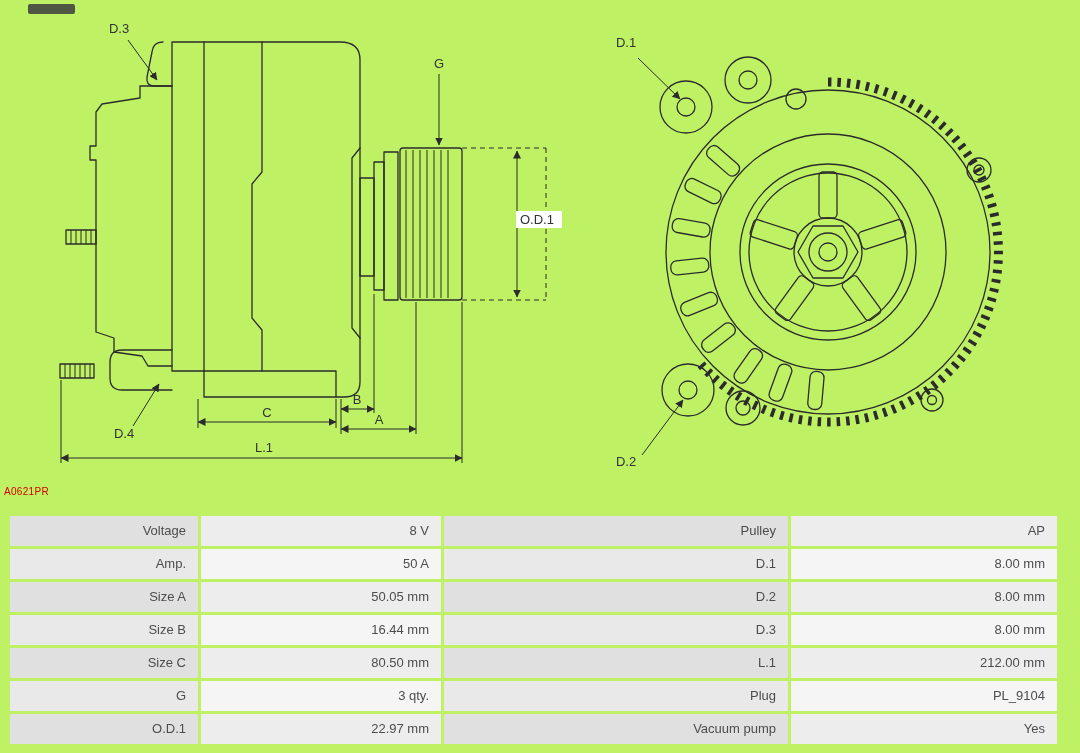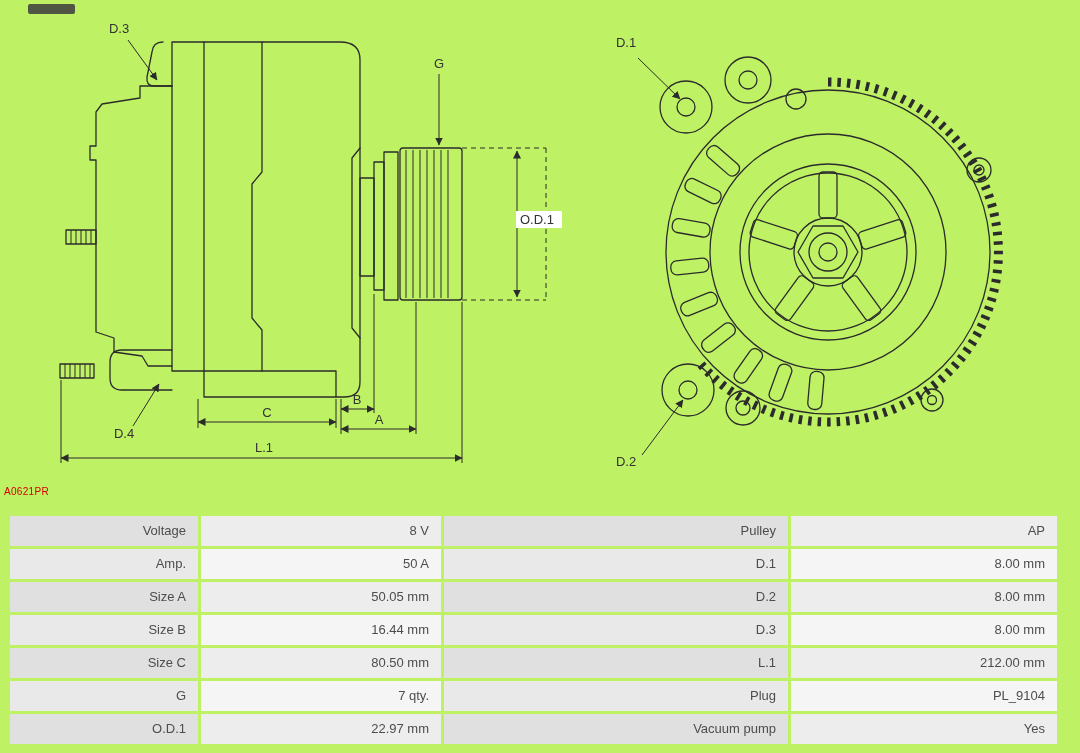--- a/index.html
+++ b/index.html
@@ -211,21 +211,21 @@
 
     <div class="row">
       <div class="cell label">Size C</div>
       <div class="cell value">80.50 mm</div>
       <div class="cell label">L.1</div>
       <div class="cell value">212.00 mm</div>
     </div>
 
     <div class="row">
       <div class="cell label">G</div>
-      <div class="cell value">7 qty.</div>
+      <div class="cell value">3 qty.</div>
       <div class="cell label">Plug</div>
       <div class="cell value">PL_9104</div>
     </div>
 
     <div class="row">
       <div class="cell label">O.D.1</div>
       <div class="cell value">22.97 mm</div>
       <div class="cell label">Vacuum pump</div>
       <div class="cell value">Yes</div>
     </div>

